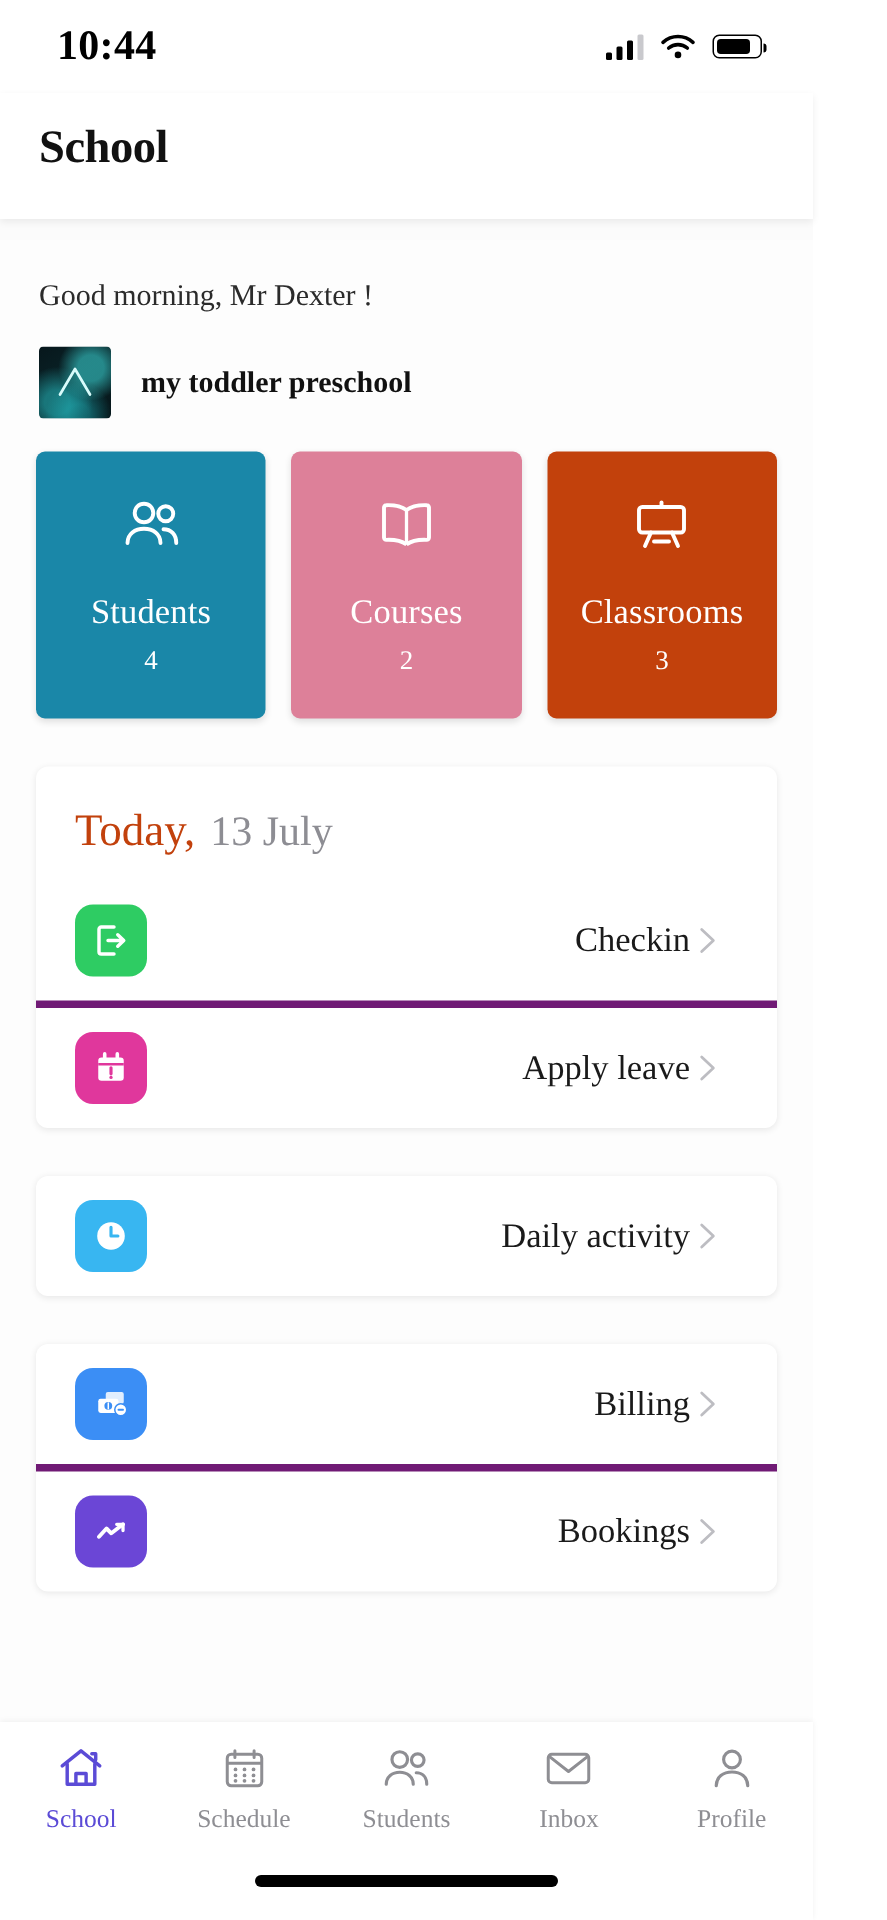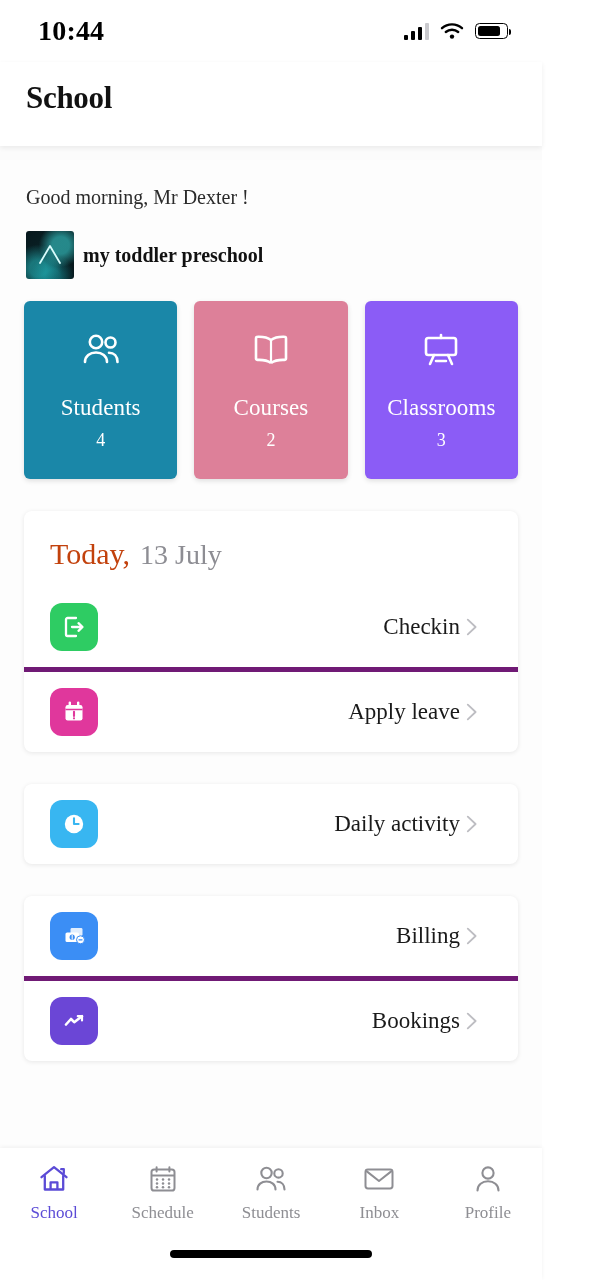--- a/index.html
+++ b/index.html
@@ -41,21 +41,21 @@
     box-shadow:0 2px 5px rgba(0,0,0,.07);
     position:relative; z-index:5;
   }
   .header-title { font-size:31px; font-weight:700; color:#111; letter-spacing:-.3px; }
 
   
   .scroll { position:absolute; top:160px; left:0; right:0; bottom:0; background:#fdfdfd; }
 
   .greeting { font-size:20px; color:#2b2b2b; padding:26px 26px 0 26px; }
 
-  .school-row { display:flex; align-items:center; gap:9px; padding:22px 26px 0 26px; }
+  .school-row { display:flex; align-items:center; gap:20px; padding:22px 26px 0 26px; }
   .school-logo {
     width:48px; height:48px; border-radius:3px; flex:0 0 auto;
     background:
       radial-gradient(circle at 72% 30%, rgba(60,220,220,.55) 0 18%, transparent 45%),
       radial-gradient(circle at 25% 78%, rgba(40,200,205,.5) 0 16%, transparent 46%),
       radial-gradient(circle at 55% 95%, rgba(30,180,190,.45) 0 14%, transparent 42%),
       linear-gradient(145deg,#07171c 0%,#0a2428 48%,#061418 100%);
     position:relative; overflow:hidden;
   }
   .school-logo svg { position:absolute; inset:0; width:100%; height:100%; }
@@ -168,21 +168,21 @@
           <svg width="40" height="34" viewBox="0 0 40 34">
             <path d="M20 7c-3.5-2.6-8-3.4-13.5-3.2C5.7 3.8 5 4.5 5 5.4v20c0 .9.8 1.6 1.7 1.5C11.8 26.7 16.5 27.5 20 30" stroke="#fff" stroke-width="2.6" fill="none" stroke-linejoin="round"></path>
             <path d="M20 7c3.5-2.6 8-3.4 13.5-3.2.8 0 1.5.7 1.5 1.6v20c0 .9-.8 1.6-1.7 1.5C28.2 26.7 23.5 27.5 20 30" stroke="#fff" stroke-width="2.6" fill="none" stroke-linejoin="round"></path>
             <path d="M20 7v23" stroke="#fff" stroke-width="2.2" fill="none"></path>
           </svg>
         </div>
         <div class="tile-label">Courses</div>
         <div class="tile-count">2</div>
       </div>
 
-      <div class="tile" style="background:#8b5cf6">
+      <div class="tile" style="background:#c2410c">
         <div class="tile-icon">
           <svg width="42" height="36" viewBox="0 0 42 36">
             <path d="M21 3v3" stroke="#fff" stroke-width="2.6" stroke-linecap="round"></path>
             <rect x="6" y="6" width="30" height="17" rx="2.2" stroke="#fff" stroke-width="2.6" fill="none"></rect>
             <path d="M14 23l-4 9M28 23l4 9M16 29h10" stroke="#fff" stroke-width="2.6" fill="none" stroke-linecap="round"></path>
           </svg>
         </div>
         <div class="tile-label">Classrooms</div>
         <div class="tile-count">3</div>
       </div>

